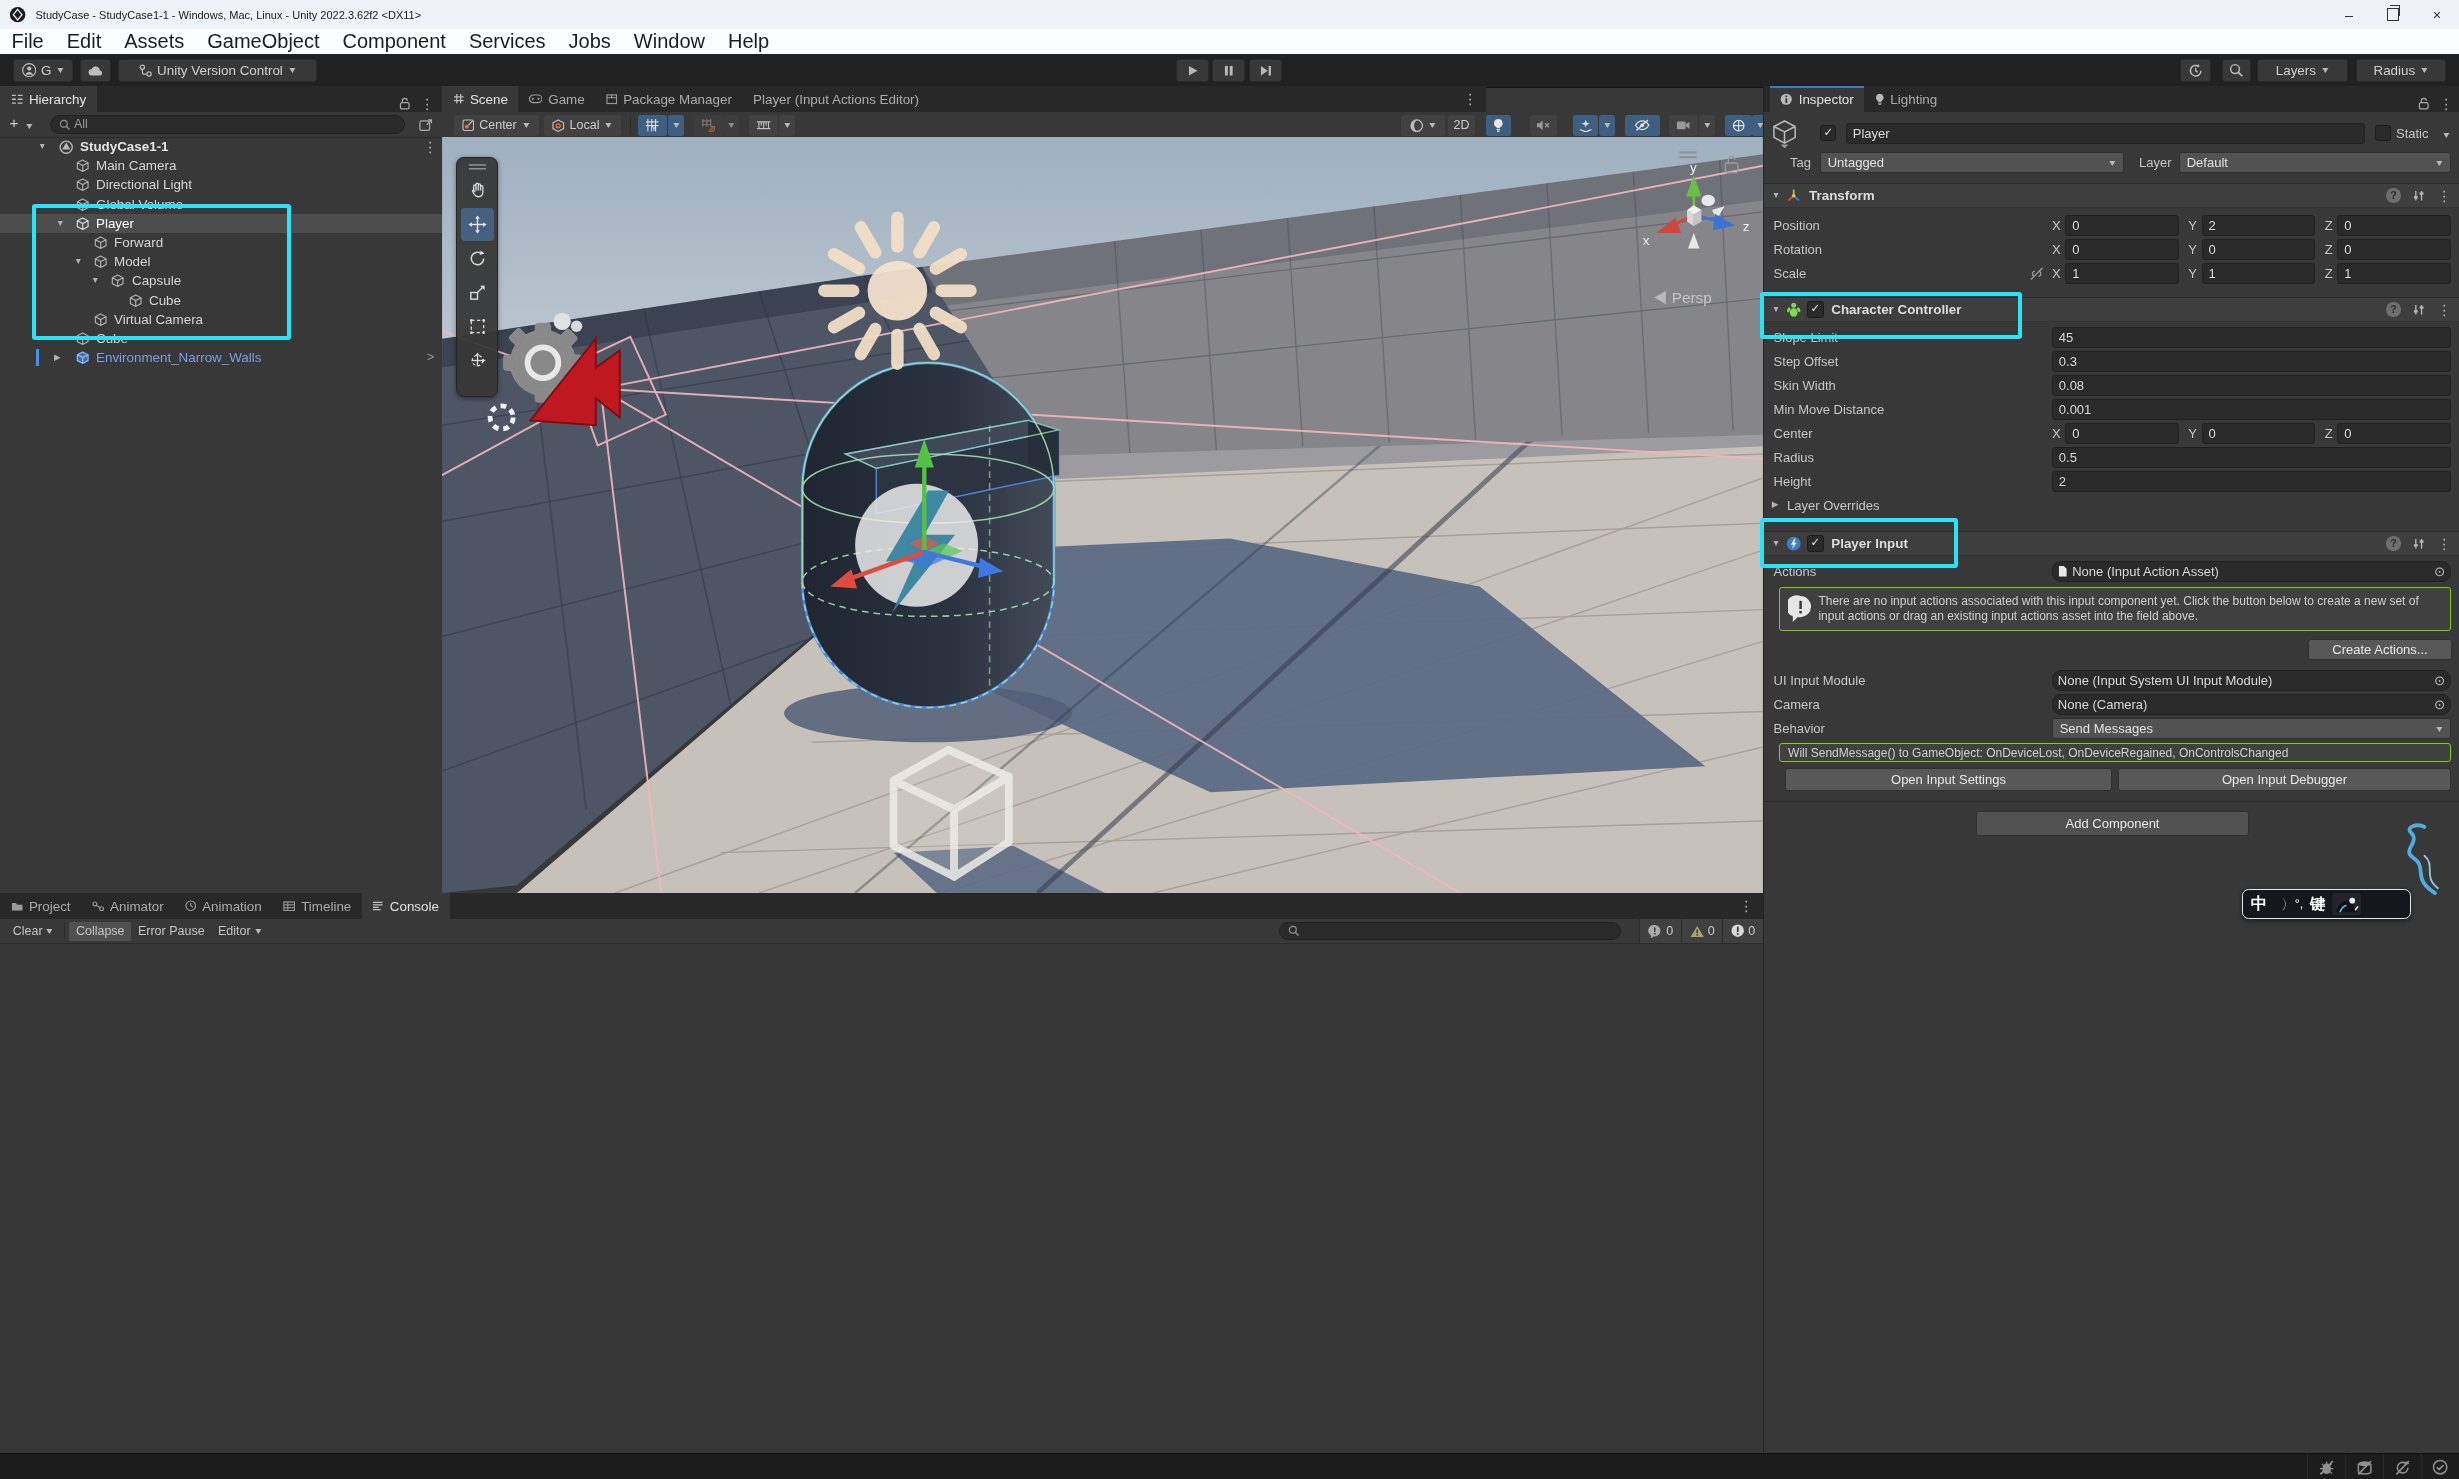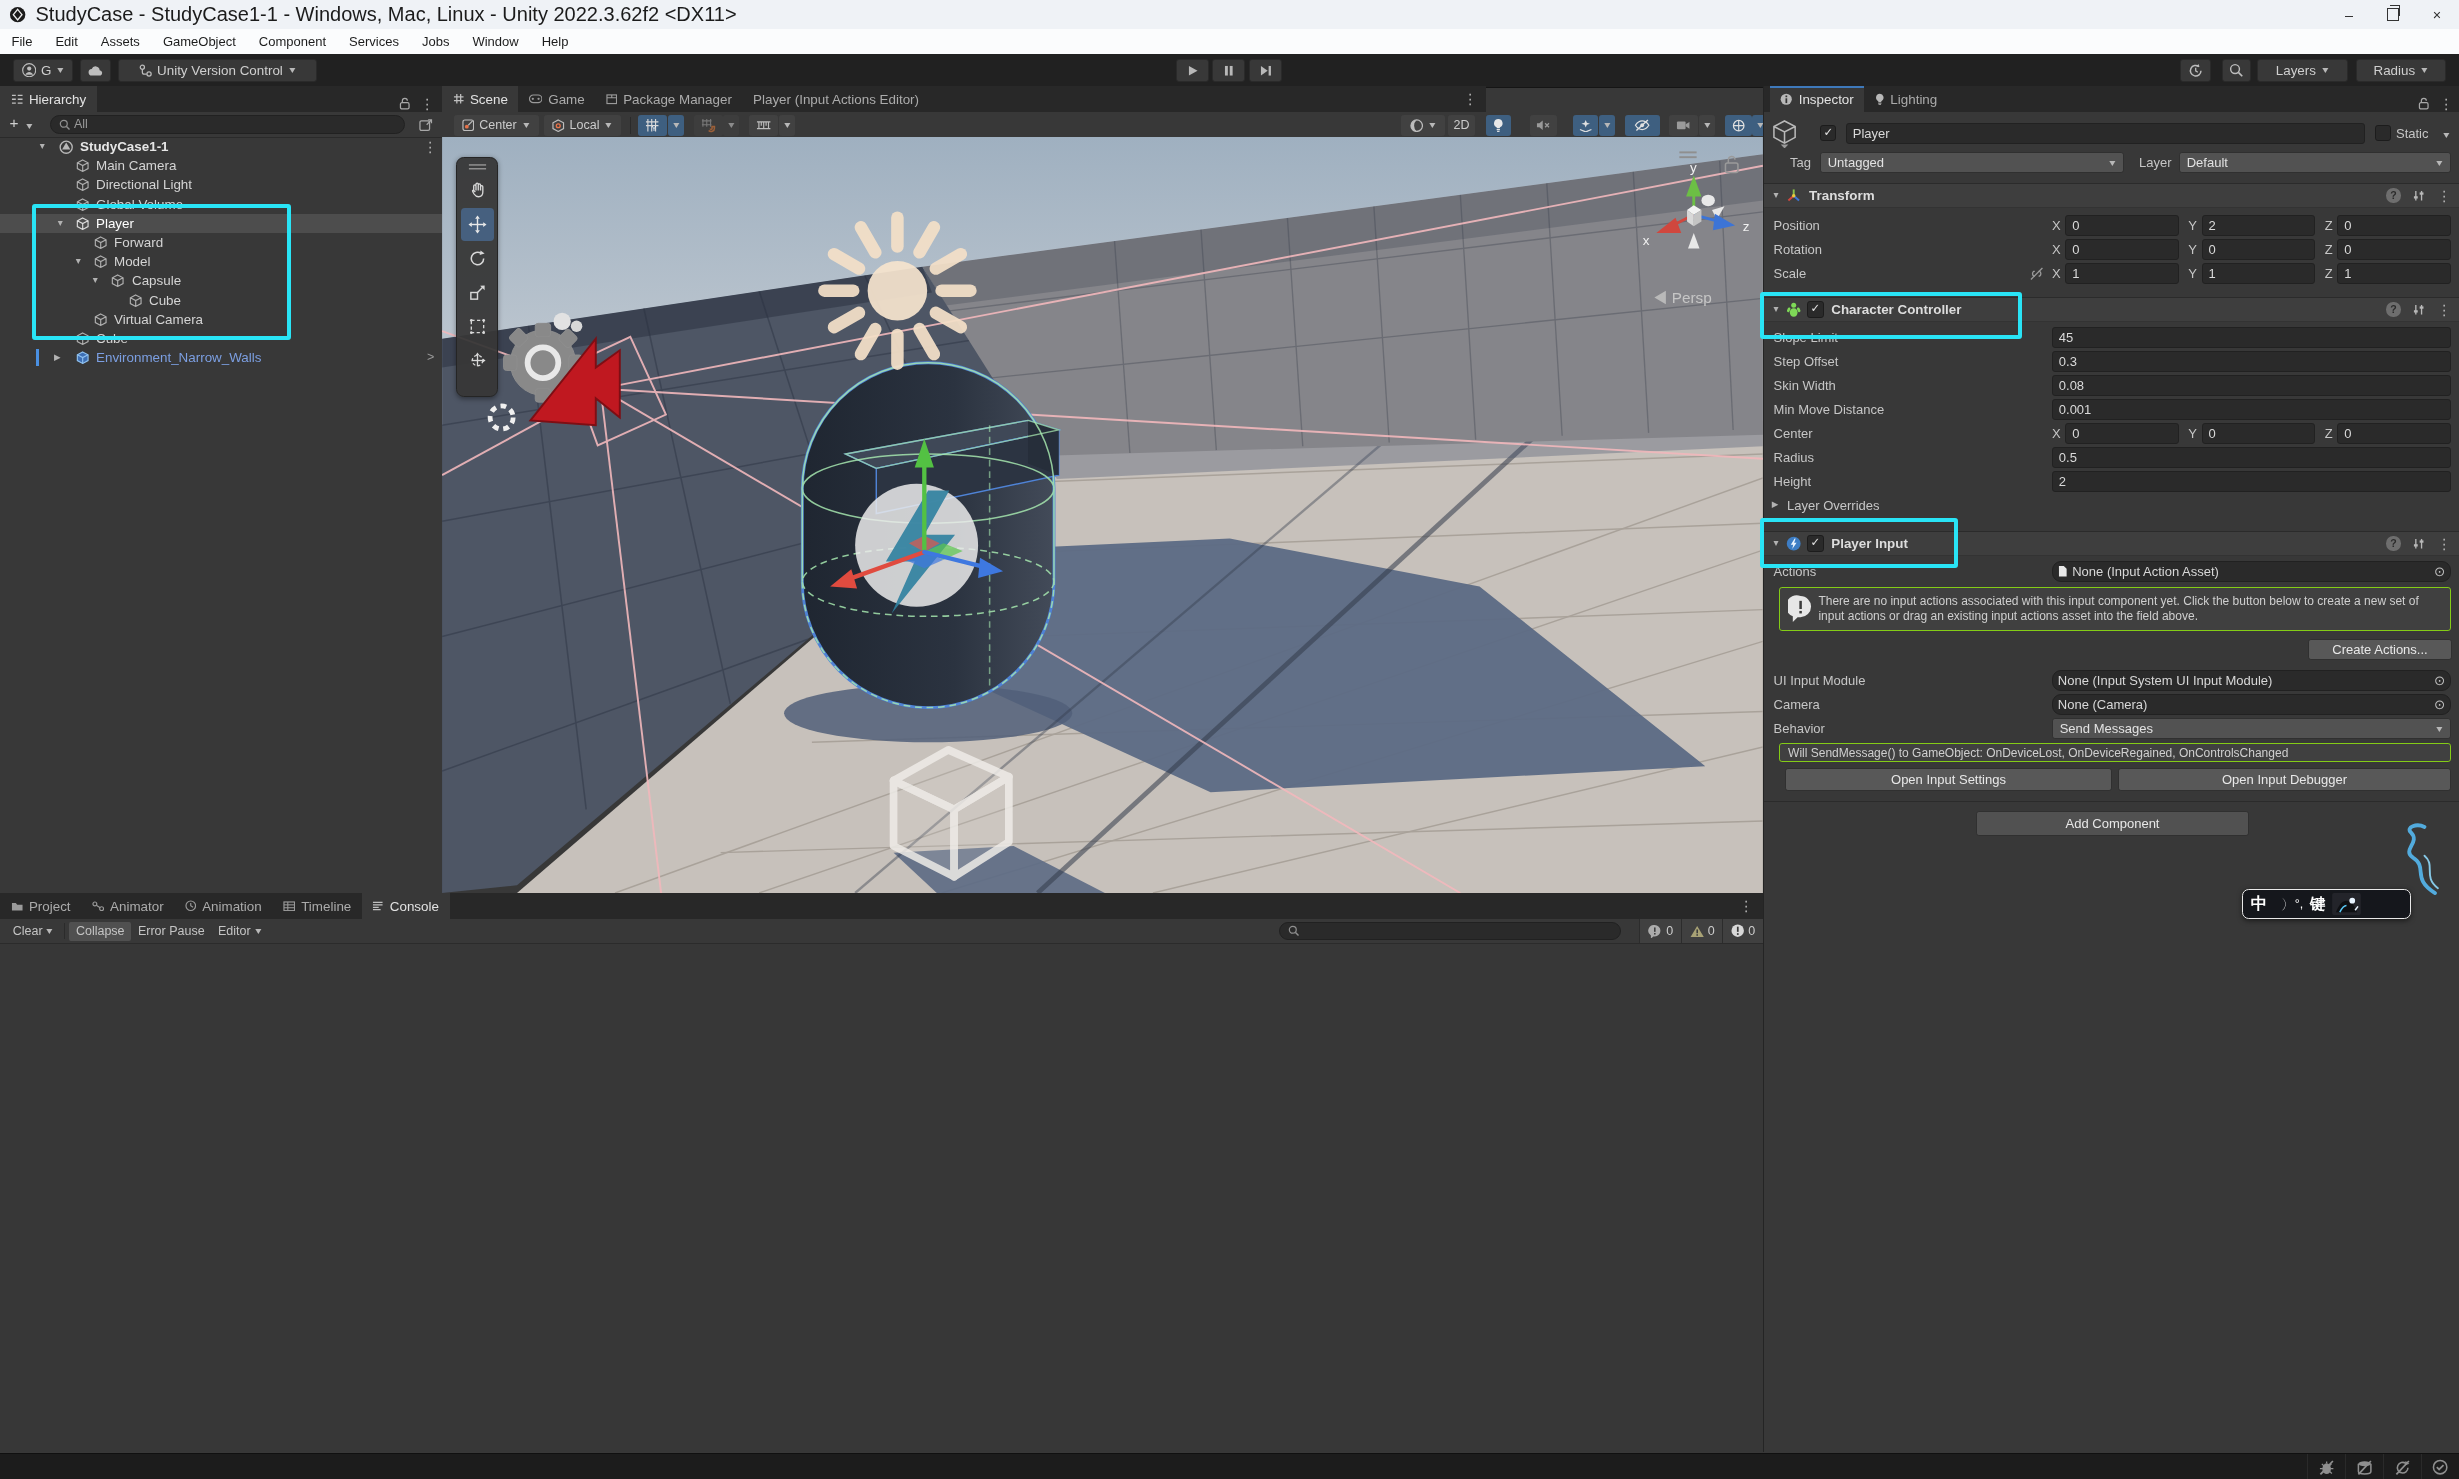--- a/index.html
+++ b/index.html
@@ -2,27 +2,27 @@
 <html><head>
 <meta charset="utf-8">
 <style>
   html,body{margin:0;padding:0}
   body{width:2459px;height:1479px;background:#383838;font-family:"Liberation Sans",sans-serif;
        color:#C8C8C8;position:relative;overflow:hidden;font-size:13.4px}
   .abs{position:absolute}
   svg{display:block}
   
   .titlebar{left:0;top:0;width:2459px;height:29px;background:#EFF2F6;color:#1b1b1b;display:flex;align-items:center}
-  .titlebar .ttl{font-size:20px;margin-left:9.6px}
+  .titlebar .ttl{font-size:11px;margin-left:9.6px}
   .winbtns{margin-left:auto;display:flex;height:29px;align-items:center}
   .winbtn{width:44px;height:29px;display:flex;align-items:center;justify-content:center;color:#333;font-size:14.4px}
   .restore{width:10.6px;height:10.6px;border:1.3px solid #333;position:relative;background:#EFF2F6}
   .restore:before{content:"";position:absolute;left:1.9px;top:-3.8px;width:9.6px;height:9.6px;border:1.3px solid #333;border-bottom:none;border-left:none}
   .menubar{left:0;top:29px;width:2459px;height:25px;background:#FBFCFD;border-bottom:1px solid #E2E5E9;display:flex;align-items:center;color:#1c1c1c}
-  .menubar span{font-size:13px;padding:0 11.5px}
+  .menubar span{font-size:20px;padding:0 11.5px}
   
   .maintb{left:0;top:54px;width:2459px;height:33px;background:#212121;border-bottom:1px solid #151515}
   .tbtn{position:absolute;top:4.8px;height:23px;background:#383838;border:1px solid #2a2a2a;border-radius:2.9px;display:flex;align-items:center;justify-content:center;gap:4.8px;color:#CFCFCF;font-size:13.4px;padding:0 6.7px;box-sizing:border-box}
   .car{font-size:8.6px;color:#B8B8B8;transform:scaleX(1.2)}
   
   .tabbar{background:#282828;display:flex;align-items:flex-end}
   .tab{height:26px;display:flex;align-items:center;gap:5.8px;padding:0 10.6px;color:#ababab;font-size:13.4px;background:#282828}
   .tab.on{background:#383838;color:#E2E2E2}
   .tab.focus{box-shadow:inset 0 1.9px 0 #3E79BB}
   .kebab{color:#B5B5B5;font-size:14.4px;letter-spacing:0}

